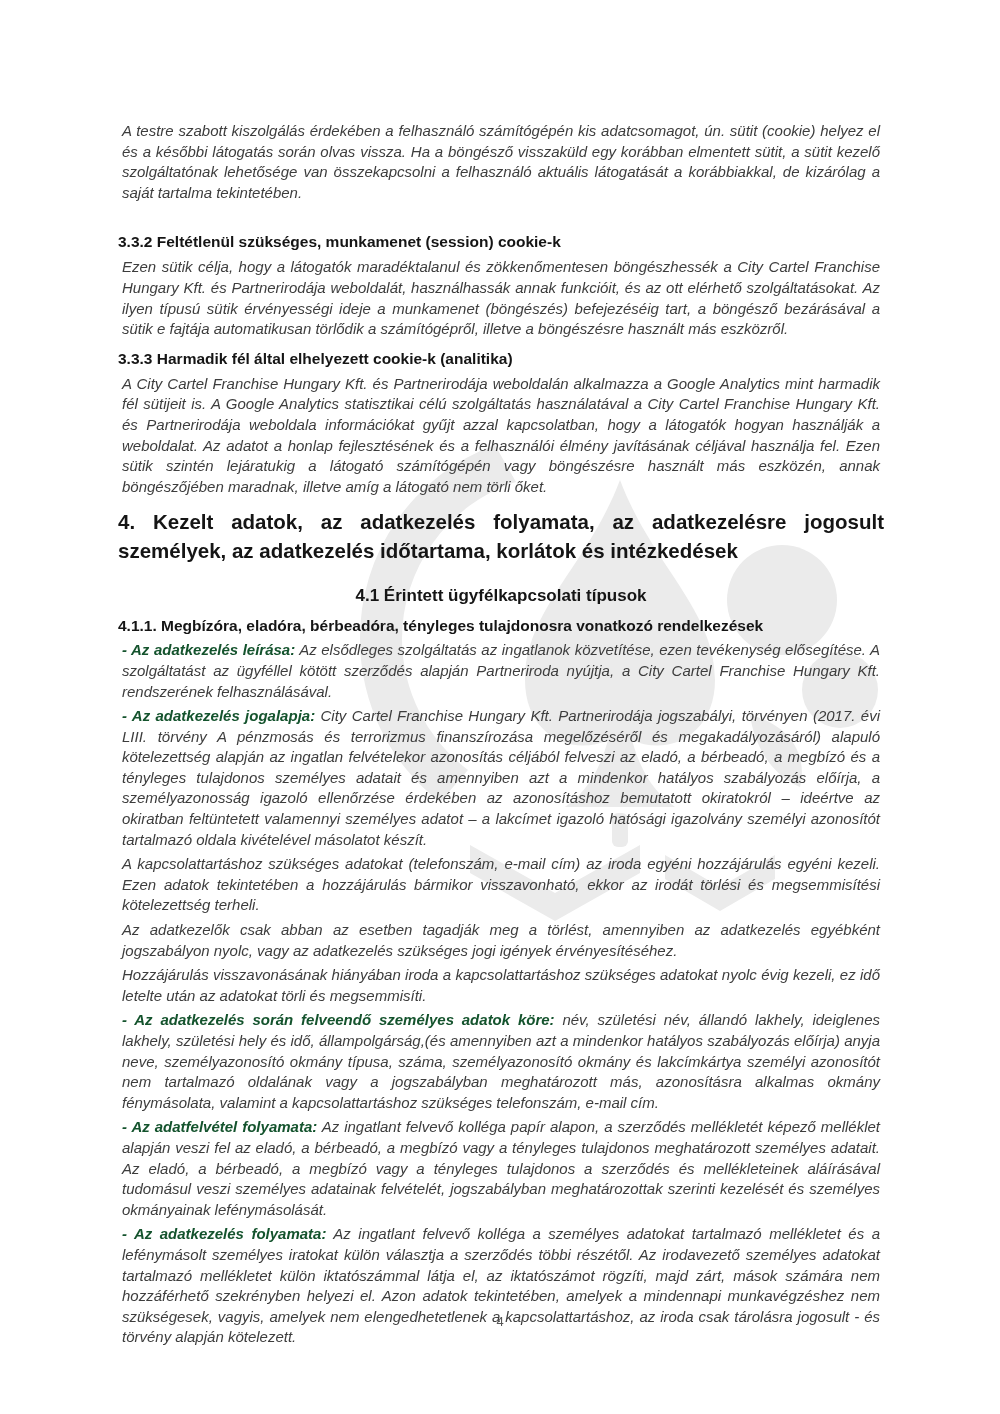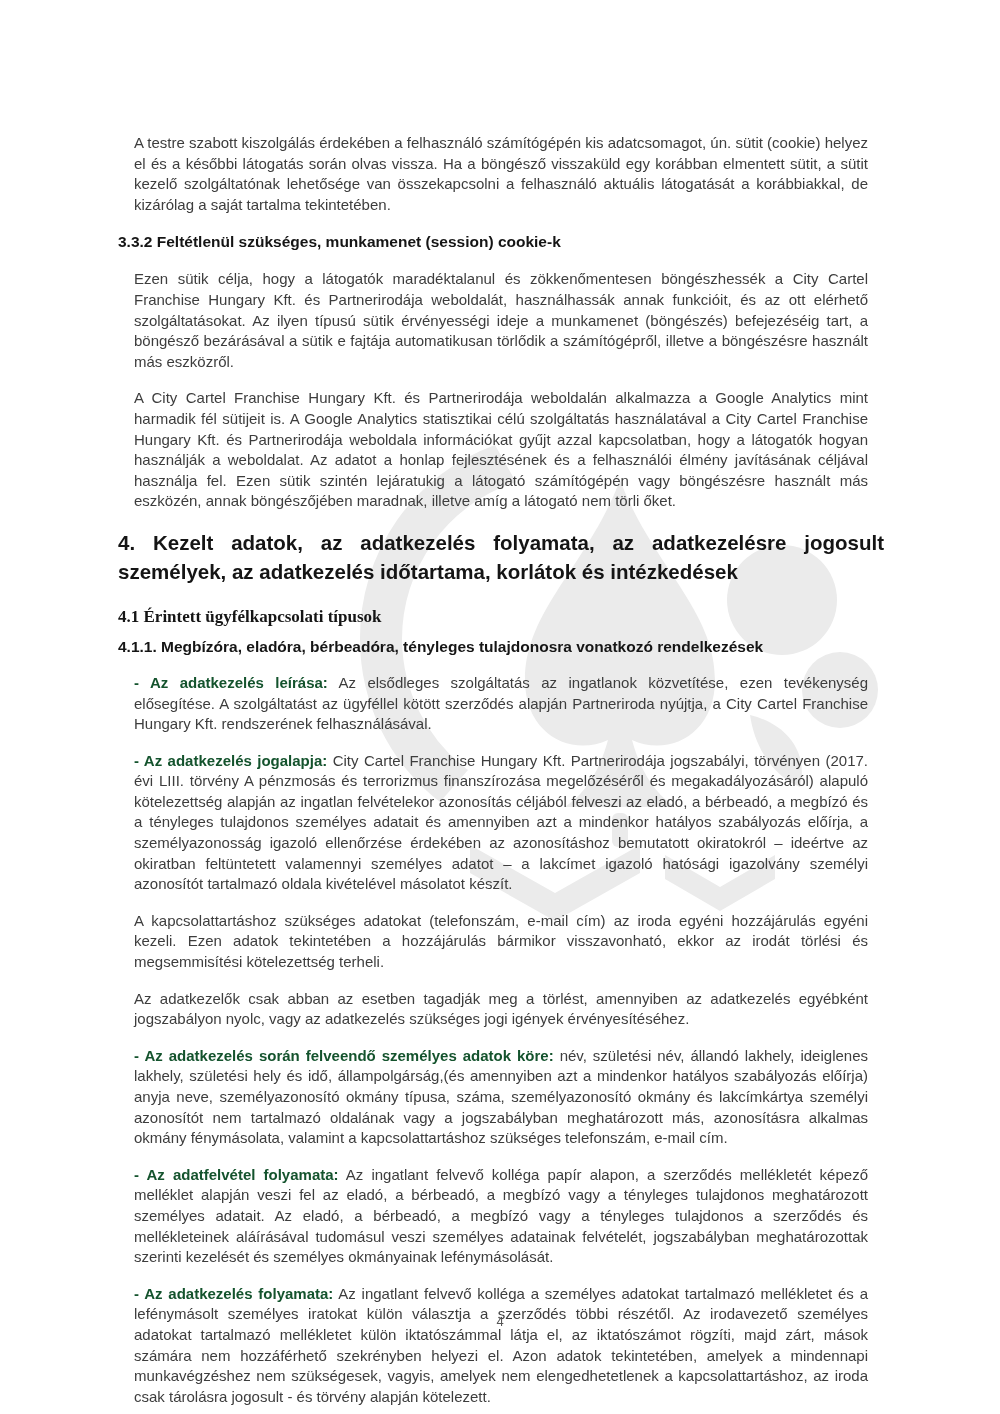--- a/index.html
+++ b/index.html
@@ -27,21 +27,21 @@
     position: absolute;
     left: 118px;
     top: 117px;
     width: 766px;
     z-index: 1;
     color: #3d3d3d;
     font-size: 15px;
     line-height: 20.6px;
     text-align: justify;
   }
-  p { margin: 16px; }
+  p { margin: 4px; font-style: italic; }
   .h-sub {
     font-size: 15.5px;
     line-height: 22px;
     font-weight: bold;
     color: #151515;
     margin: 8px 0 0 0;
     text-align: left;
   }
   .h-main {
     font-size: 20.5px;
@@ -50,22 +50,21 @@
     color: #151515;
     margin: 10px 0 16px 0;
     text-align: justify;
   }
   .h-41 {
     font-size: 17px;
     line-height: 22px;
     font-weight: bold;
     color: #151515;
     margin: 20px 0 8px 0;
-    text-align: left;
-    font-family: Liberation Serif, serif;
+    text-align: center;
   }
   .h-411 {
     font-size: 15.5px;
     line-height: 21px;
     font-weight: bold;
     color: #151515;
     margin: 1px 0 2px 0;
     text-align: left;
   }
   .b411-wrap { margin-top: 2px; }
@@ -99,35 +98,37 @@
     <path d="M345 430 L 400 462 L 455 430 L 455 454 L 400 486 L 345 454 Z"></path>
 
     <rect x="292" y="388" width="16" height="34" rx="6"></rect>
   </g>
 </svg>
 
 <div class="content">
 
   <p>A testre szabott kiszolgálás érdekében a felhasználó számítógépén kis adatcsomagot, ún. sütit (cookie) helyez el és a későbbi látogatás során olvas vissza. Ha a böngésző visszaküld egy korábban elmentett sütit, a sütit kezelő szolgáltatónak lehetősége van összekapcsolni a felhasználó aktuális látogatását a korábbiakkal, de kizárólag a saját tartalma tekintetében.</p>
 
-  <h3 class="h-sub" style="margin-top:8px">3.3.2 Feltétlenül szükséges, munkamenet (session) cookie-k</h3>
+  <h3 class="h-sub" style="margin-top:28px">3.3.2 Feltétlenül szükséges, munkamenet (session) cookie-k</h3>
   <p>Ezen sütik célja, hogy a látogatók maradéktalanul és zökkenőmentesen böngészhessék a City Cartel Franchise Hungary Kft. és Partnerirodája weboldalát, használhassák annak funkcióit, és az ott elérhető szolgáltatásokat. Az ilyen típusú sütik érvényességi ideje a munkamenet (böngészés) befejezéséig tart, a böngésző bezárásával a sütik e fajtája automatikusan törlődik a számítógépről, illetve a böngészésre használt más eszközről.</p>
 
+  <h3 class="h-sub">3.3.3 Harmadik fél által elhelyezett cookie-k (analitika)</h3>
   <p>A City Cartel Franchise Hungary Kft. és Partnerirodája weboldalán alkalmazza a Google Analytics mint harmadik fél sütijeit is. A Google Analytics statisztikai célú szolgáltatás használatával a City Cartel Franchise Hungary Kft. és Partnerirodája weboldala információkat gyűjt azzal kapcsolatban, hogy a látogatók hogyan használják a weboldalat. Az adatot a honlap fejlesztésének és a felhasználói élmény javításának céljával használja fel. Ezen sütik szintén lejáratukig a látogató számítógépén vagy böngészésre használt más eszközén, annak böngészőjében maradnak, illetve amíg a látogató nem törli őket.</p>
 
   <h1 class="h-main">4. Kezelt adatok, az adatkezelés folyamata, az adatkezelésre jogosult személyek, az adatkezelés időtartama, korlátok és intézkedések</h1>
 
   <h2 class="h-41">4.1 Érintett ügyfélkapcsolati típusok</h2>
   <h3 class="h-411">4.1.1.  Megbízóra, eladóra, bérbeadóra, tényleges tulajdonosra vonatkozó rendelkezések</h3>
 
   <div class="b411-wrap">
       <p class="b411"><b>- Az adatkezelés leírása:</b> Az elsődleges szolgáltatás az ingatlanok közvetítése, ezen tevékenység elősegítése. A szolgáltatást az ügyféllel kötött szerződés alapján Partneriroda nyújtja, a City Cartel Franchise Hungary Kft. rendszerének felhasználásával.</p>
       <p class="b411"><b>- Az adatkezelés jogalapja:</b> City Cartel Franchise Hungary Kft. Partnerirodája jogszabályi, törvényen (2017. évi LIII. törvény A pénzmosás és terrorizmus finanszírozása megelőzéséről és megakadályozásáról) alapuló kötelezettség alapján az ingatlan felvételekor azonosítás céljából felveszi az eladó, a bérbeadó, a megbízó és a tényleges tulajdonos személyes adatait és amennyiben azt a mindenkor hatályos szabályozás előírja, a személyazonosság igazoló ellenőrzése érdekében az azonosításhoz bemutatott okiratokról – ideértve az okiratban feltüntetett valamennyi személyes adatot – a lakcímet igazoló hatósági igazolvány személyi azonosítót tartalmazó oldala kivételével másolatot készít.</p>
       <p class="b411">A kapcsolattartáshoz szükséges adatokat (telefonszám, e-mail cím) az iroda egyéni hozzájárulás egyéni kezeli. Ezen adatok tekintetében a hozzájárulás bármikor visszavonható, ekkor az irodát törlési és megsemmisítési kötelezettség terheli.</p>
       <p class="b411">Az adatkezelők csak abban az esetben tagadják meg a törlést, amennyiben az adatkezelés egyébként jogszabályon nyolc, vagy az adatkezelés szükséges jogi igények érvényesítéséhez.</p>
+      <p class="b411">Hozzájárulás visszavonásának hiányában iroda a kapcsolattartáshoz szükséges adatokat nyolc évig kezeli, ez idő letelte után az adatokat törli és megsemmisíti.</p>
       <p class="b411"><b>- Az adatkezelés során felveendő személyes adatok köre:</b> név, születési név, állandó lakhely, ideiglenes lakhely, születési hely és idő, állampolgárság,(és amennyiben azt a mindenkor hatályos szabályozás előírja) anyja neve, személyazonosító okmány típusa, száma, személyazonosító okmány és lakcímkártya személyi azonosítót nem tartalmazó oldalának vagy a jogszabályban meghatározott más, azonosításra alkalmas okmány fénymásolata, valamint a kapcsolattartáshoz szükséges telefonszám, e-mail cím.</p>
       <p class="b411"><b>- Az adatfelvétel folyamata:</b>  Az ingatlant felvevő kolléga papír alapon, a szerződés mellékletét képező melléklet alapján veszi fel az eladó, a bérbeadó, a megbízó vagy a tényleges tulajdonos meghatározott személyes adatait. Az eladó, a bérbeadó, a megbízó vagy a tényleges tulajdonos a szerződés és mellékleteinek aláírásával tudomásul veszi személyes adatainak felvételét, jogszabályban meghatározottak szerinti kezelését és személyes okmányainak lefénymásolását.</p>
       <p class="b411"><b>- Az adatkezelés folyamata:</b>  Az ingatlant felvevő kolléga a személyes adatokat tartalmazó mellékletet és a lefénymásolt személyes iratokat külön választja a szerződés többi részétől. Az irodavezető személyes adatokat tartalmazó mellékletet külön iktatószámmal látja el, az iktatószámot rögzíti, majd zárt, mások számára nem hozzáférhető szekrényben helyezi el.  Azon adatok tekintetében, amelyek a mindennapi munkavégzéshez nem szükségesek, vagyis, amelyek nem elengedhetetlenek a kapcsolattartáshoz, az iroda csak tárolásra jogosult - és törvény alapján kötelezett.</p>
     </div>
 
 </div>
 
 <div class="page-footer">4</div>
 
 </body></html>

